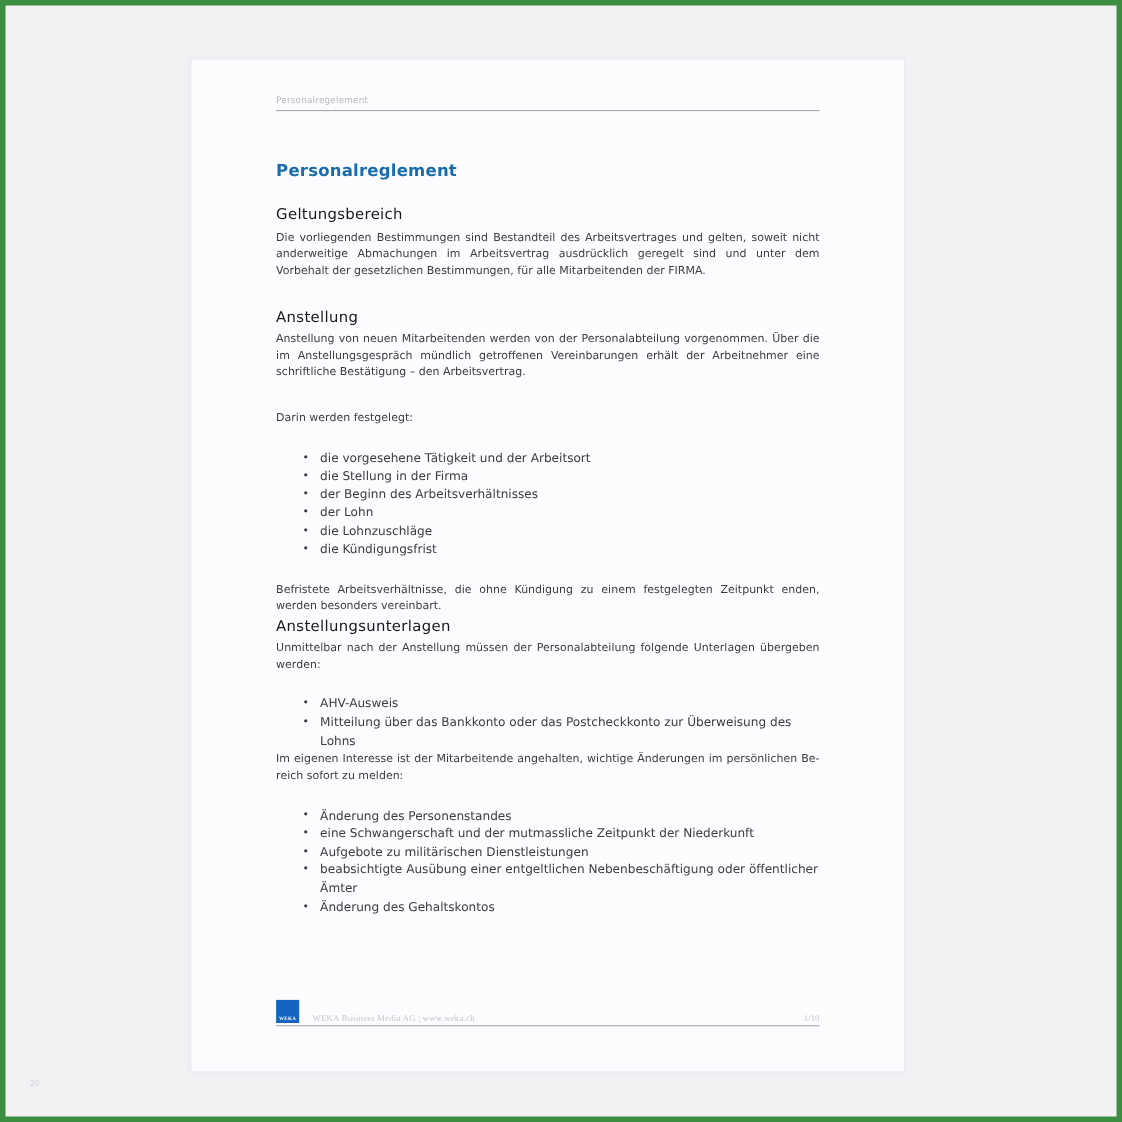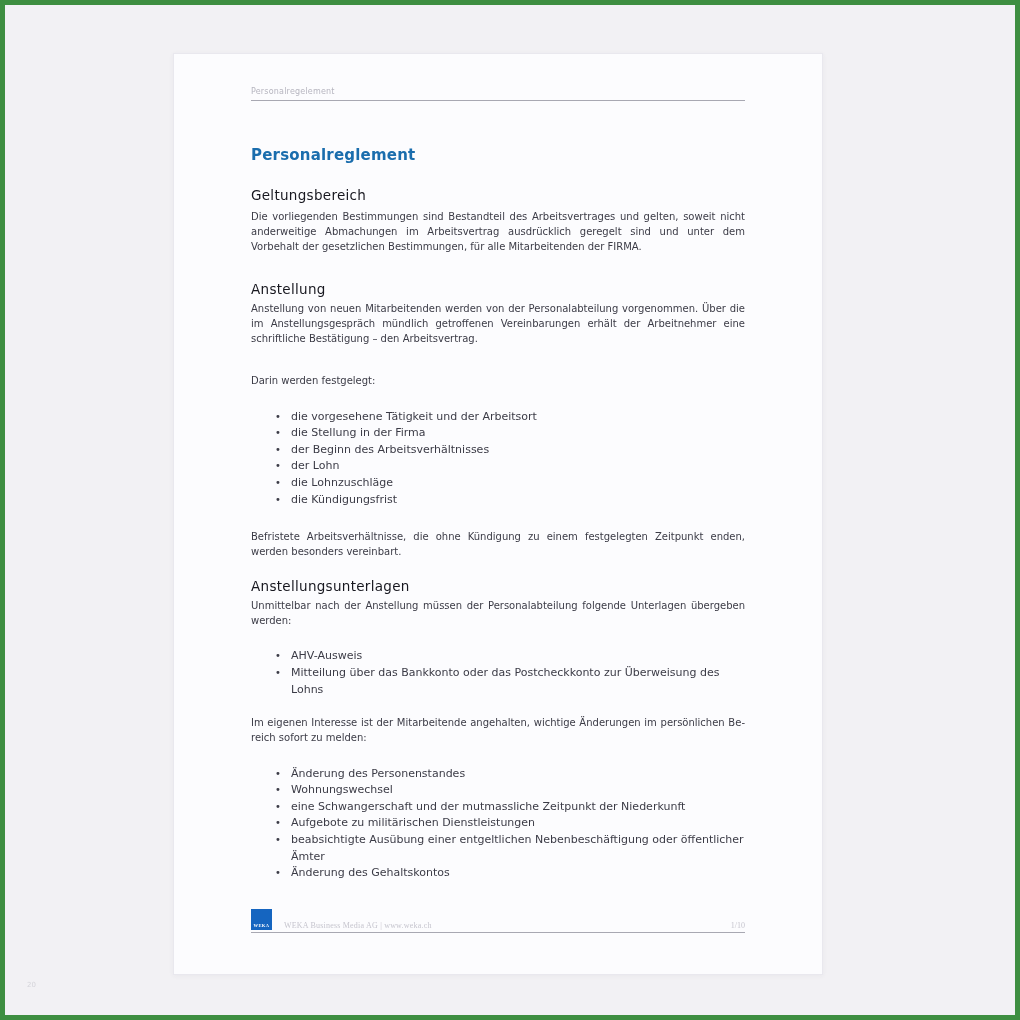--- a/index.html
+++ b/index.html
@@ -41,21 +41,21 @@
   }
   ul.doc-list { list-style:none; }
   ul.doc-list li {
     position:relative; padding-left:40px; font-size:11px; line-height:16.6px;
     color:var(--body_color,#3b3b46);
   }
   ul.doc-list li::before {
     content:"\2022"; position:absolute; left:24px; top:0;
     font-size:10px; color:var(--body_color,#3b3b46);
   }
-  .mt-21{margin-top:21px}.mt-18{margin-top:18px}.mt-15{margin-top:27px}
+  .mt-21{margin-top:21px}.mt-18{margin-top:2px}.mt-15{margin-top:27px}
   .mt-7{margin-top:7px}.mt-5{margin-top:5px}.mt-20{margin-top:20px}.mt-22{margin-top:22px}
   .footer { position:absolute; left:77px; right:77px; bottom:41px; }
   .footer-row {
     display:flex; align-items:flex-end;
     border-bottom:1px solid var(--rule_color,#a8a8b2); padding-bottom:2px;font-family:Liberation Serif, serif;
   }
   .weka-logo {
     width:21px; height:21px; background:var(--logo_blue,#1565c0);
     display:flex; align-items:flex-end; justify-content:center; flex:0 0 auto;
   }
@@ -104,21 +104,20 @@
       <section>
         <h2 class="doc-heading mt-18">Anstellungsunterlagen</h2>
         <p class="body-text mt-5">Unmittelbar nach der Anstellung müssen der Personalabteilung folgende Unterlagen übergeben werden:</p>
         <ul class="doc-list mt-20">
             <li>AHV-Ausweis</li>
             <li>Mitteilung über das Bankkonto oder das Postcheckkonto zur Überweisung des Lohns</li>
           </ul>
         <p class="body-text mt-18">Im eigenen Interesse ist der Mitarbeitende angehalten, wichtige Änderungen im persönlichen Be­reich sofort zu melden:</p>
         <ul class="doc-list mt-20">
             <li>Änderung des Personenstandes</li>
-            <li>Wohnungswechsel</li>
             <li>eine Schwangerschaft und der mutmassliche Zeitpunkt der Niederkunft</li>
             <li>Aufgebote zu militärischen Dienstleistungen</li>
             <li>beabsichtigte Ausübung einer entgeltlichen Nebenbeschäftigung oder öffentlicher Ämter</li>
             <li>Änderung des Gehaltskontos</li>
           </ul>
       </section>
 
       <div class="footer">
         <div class="footer-row">
           <div class="weka-logo">

